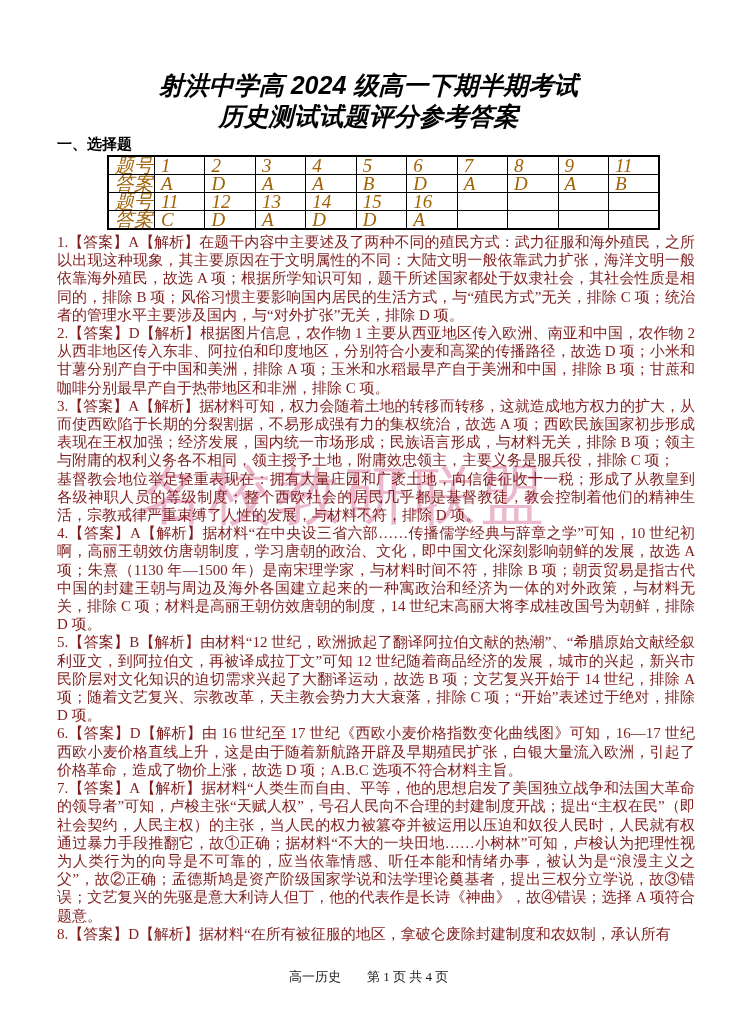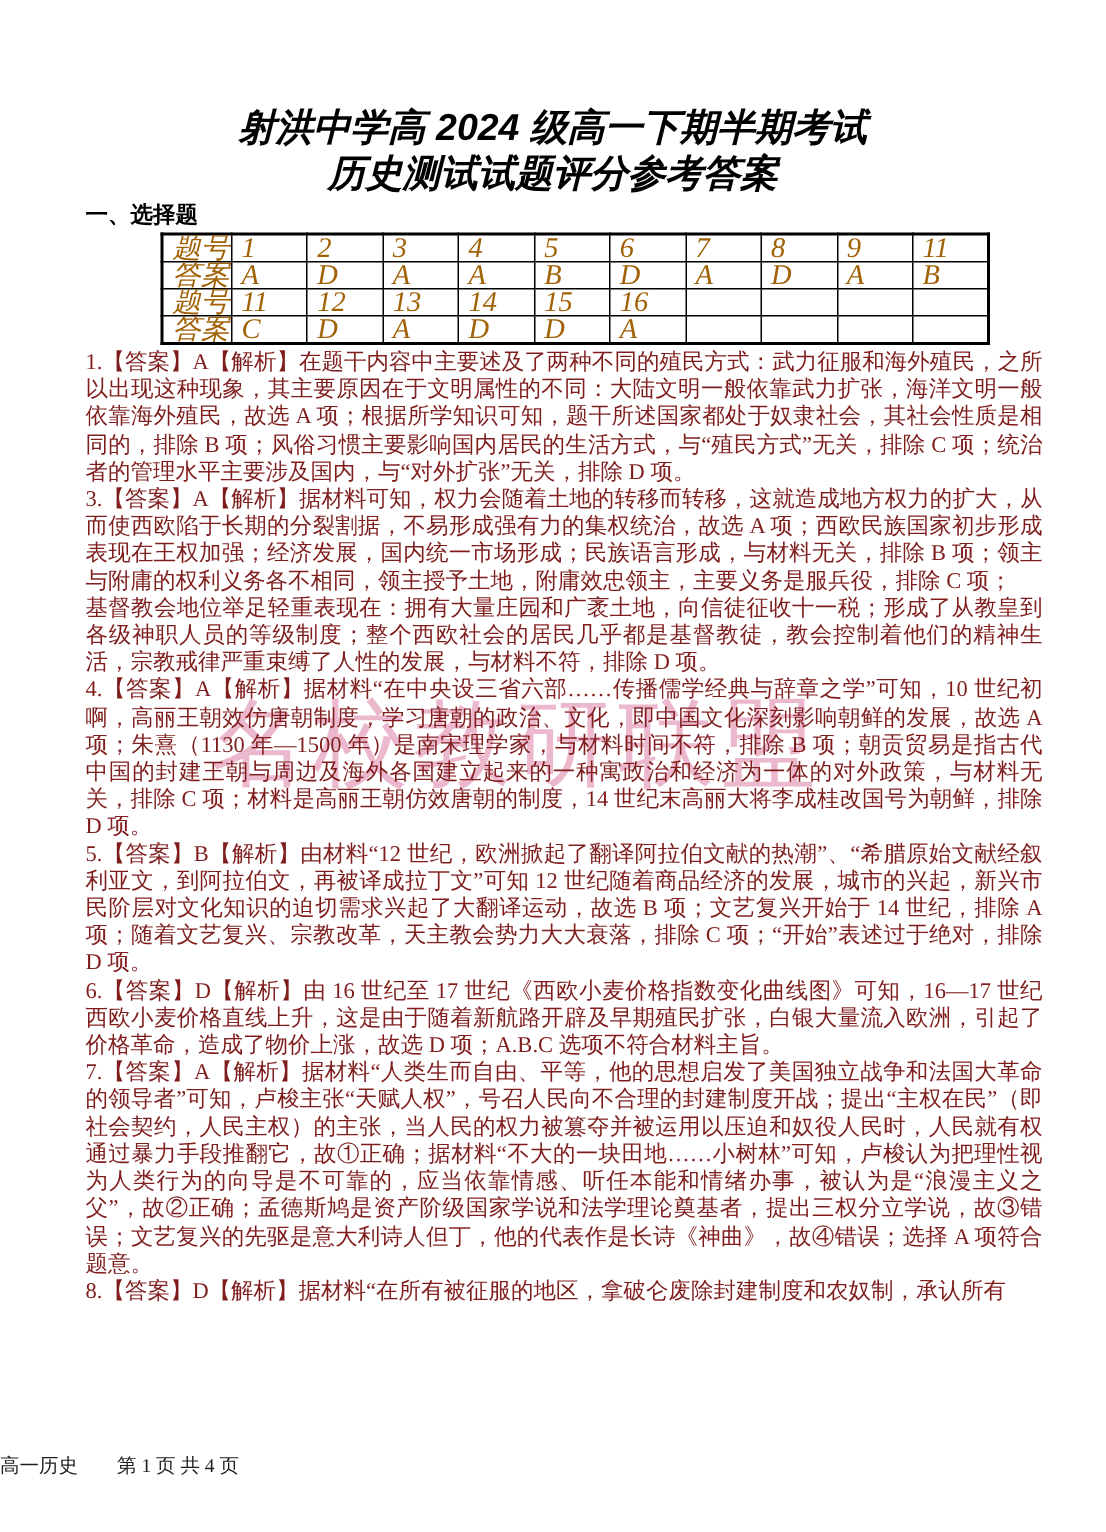--- a/index.html
+++ b/index.html
@@ -70,21 +70,21 @@
     line-height: 18.2px;
     text-align: justify;
     white-space: pre-line;
     color: #7f1d1d;
   }
   .footer {
     position: absolute;
     top: 968px;
     left: 0;
     width: 100%;
-    text-align: left;
+    text-align: center;
     font-size: 13px;
     color: #1c1c1c;
     z-index: 1;
   }
 </style>
 </head>
 <body>
 
 <div class="page">
   <div class="watermark">名校教研联盟</div>
@@ -145,20 +145,21 @@
             <td>A</td>
             <td></td>
             <td></td>
             <td></td>
             <td></td>
           </tr>
         </tbody>
     </table>
     <div class="content" id="explanations">
         <p class="explanation">1.【答案】A【解析】在题干内容中主要述及了两种不同的殖民方式：武力征服和海外殖民，之所以出现这种现象，其主要原因在于文明属性的不同：大陆文明一般依靠武力扩张，海洋文明一般依靠海外殖民，故选 A 项；根据所学知识可知，题干所述国家都处于奴隶社会，其社会性质是相同的，排除 B 项；风俗习惯主要影响国内居民的生活方式，与“殖民方式”无关，排除 C 项；统治者的管理水平主要涉及国内，与“对外扩张”无关，排除 D 项。</p>
+        <p class="explanation">2.【答案】D【解析】根据图片信息，农作物 1 主要从西亚地区传入欧洲、南亚和中国，农作物 2 从西非地区传入东非、阿拉伯和印度地区，分别符合小麦和高粱的传播路径，故选 D 项；小米和甘薯分别产自于中国和美洲，排除 A 项；玉米和水稻最早产自于美洲和中国，排除 B 项；甘蔗和咖啡分别最早产自于热带地区和非洲，排除 C 项。</p>
         <p class="explanation">3.【答案】A【解析】据材料可知，权力会随着土地的转移而转移，这就造成地方权力的扩大，从而使西欧陷于长期的分裂割据，不易形成强有力的集权统治，故选 A 项；西欧民族国家初步形成表现在王权加强；经济发展，国内统一市场形成；民族语言形成，与材料无关，排除 B 项；领主与附庸的权利义务各不相同，领主授予土地，附庸效忠领主，主要义务是服兵役，排除 C 项；
 基督教会地位举足轻重表现在：拥有大量庄园和广袤土地，向信徒征收十一税；形成了从教皇到各级神职人员的等级制度；整个西欧社会的居民几乎都是基督教徒，教会控制着他们的精神生活，宗教戒律严重束缚了人性的发展，与材料不符，排除 D 项。</p>
         <p class="explanation">4.【答案】A【解析】据材料“在中央设三省六部……传播儒学经典与辞章之学”可知，10 世纪初啊，高丽王朝效仿唐朝制度，学习唐朝的政治、文化，即中国文化深刻影响朝鲜的发展，故选 A 项；朱熹（1130 年—1500 年）是南宋理学家，与材料时间不符，排除 B 项；朝贡贸易是指古代中国的封建王朝与周边及海外各国建立起来的一种寓政治和经济为一体的对外政策，与材料无关，排除 C 项；材料是高丽王朝仿效唐朝的制度，14 世纪末高丽大将李成桂改国号为朝鲜，排除 D 项。</p>
         <p class="explanation">5.【答案】B【解析】由材料“12 世纪，欧洲掀起了翻译阿拉伯文献的热潮”、“希腊原始文献经叙利亚文，到阿拉伯文，再被译成拉丁文”可知 12 世纪随着商品经济的发展，城市的兴起，新兴市民阶层对文化知识的迫切需求兴起了大翻译运动，故选 B 项；文艺复兴开始于 14 世纪，排除 A 项；随着文艺复兴、宗教改革，天主教会势力大大衰落，排除 C 项；“开始”表述过于绝对，排除 D 项。</p>
         <p class="explanation">6.【答案】D【解析】由 16 世纪至 17 世纪《西欧小麦价格指数变化曲线图》可知，16—17 世纪西欧小麦价格直线上升，这是由于随着新航路开辟及早期殖民扩张，白银大量流入欧洲，引起了价格革命，造成了物价上涨，故选 D 项；A.B.C 选项不符合材料主旨。</p>
         <p class="explanation">7.【答案】A【解析】据材料“人类生而自由、平等，他的思想启发了美国独立战争和法国大革命的领导者”可知，卢梭主张“天赋人权”，号召人民向不合理的封建制度开战；提出“主权在民”（即社会契约，人民主权）的主张，当人民的权力被篡夺并被运用以压迫和奴役人民时，人民就有权通过暴力手段推翻它，故①正确；据材料“不大的一块田地……小树林”可知，卢梭认为把理性视为人类行为的向导是不可靠的，应当依靠情感、听任本能和情绪办事，被认为是“浪漫主义之父”，故②正确；孟德斯鸠是资产阶级国家学说和法学理论奠基者，提出三权分立学说，故③错误；文艺复兴的先驱是意大利诗人但丁，他的代表作是长诗《神曲》，故④错误；选择 A 项符合题意。</p>
         <p class="explanation">8.【答案】D【解析】据材料“在所有被征服的地区，拿破仑废除封建制度和农奴制，承认所有</p>
       </div>
   </div>
   <div class="footer">高一历史　　第 1 页 共 4 页</div>

